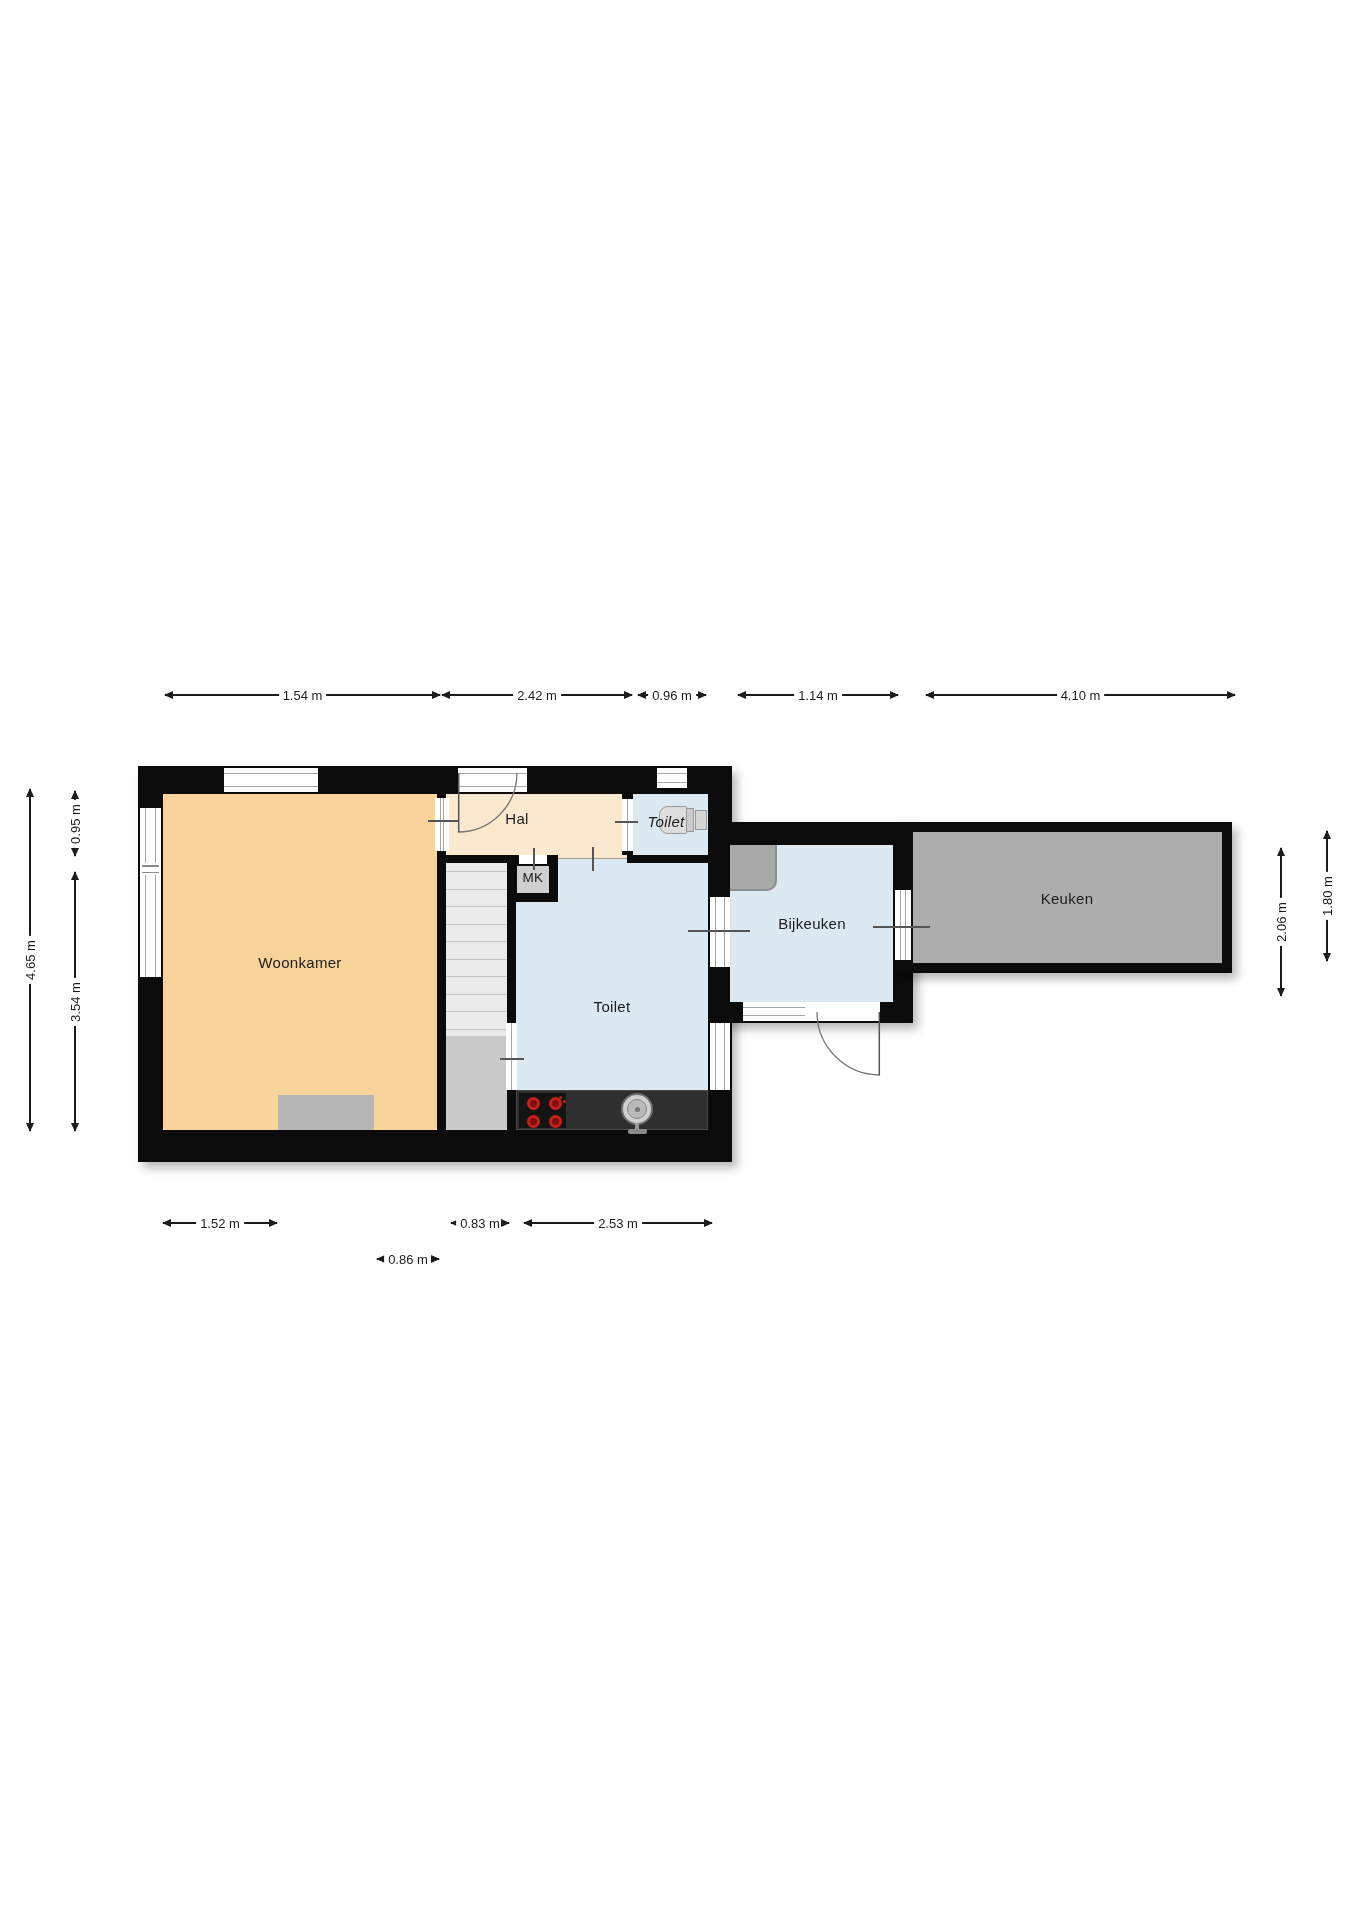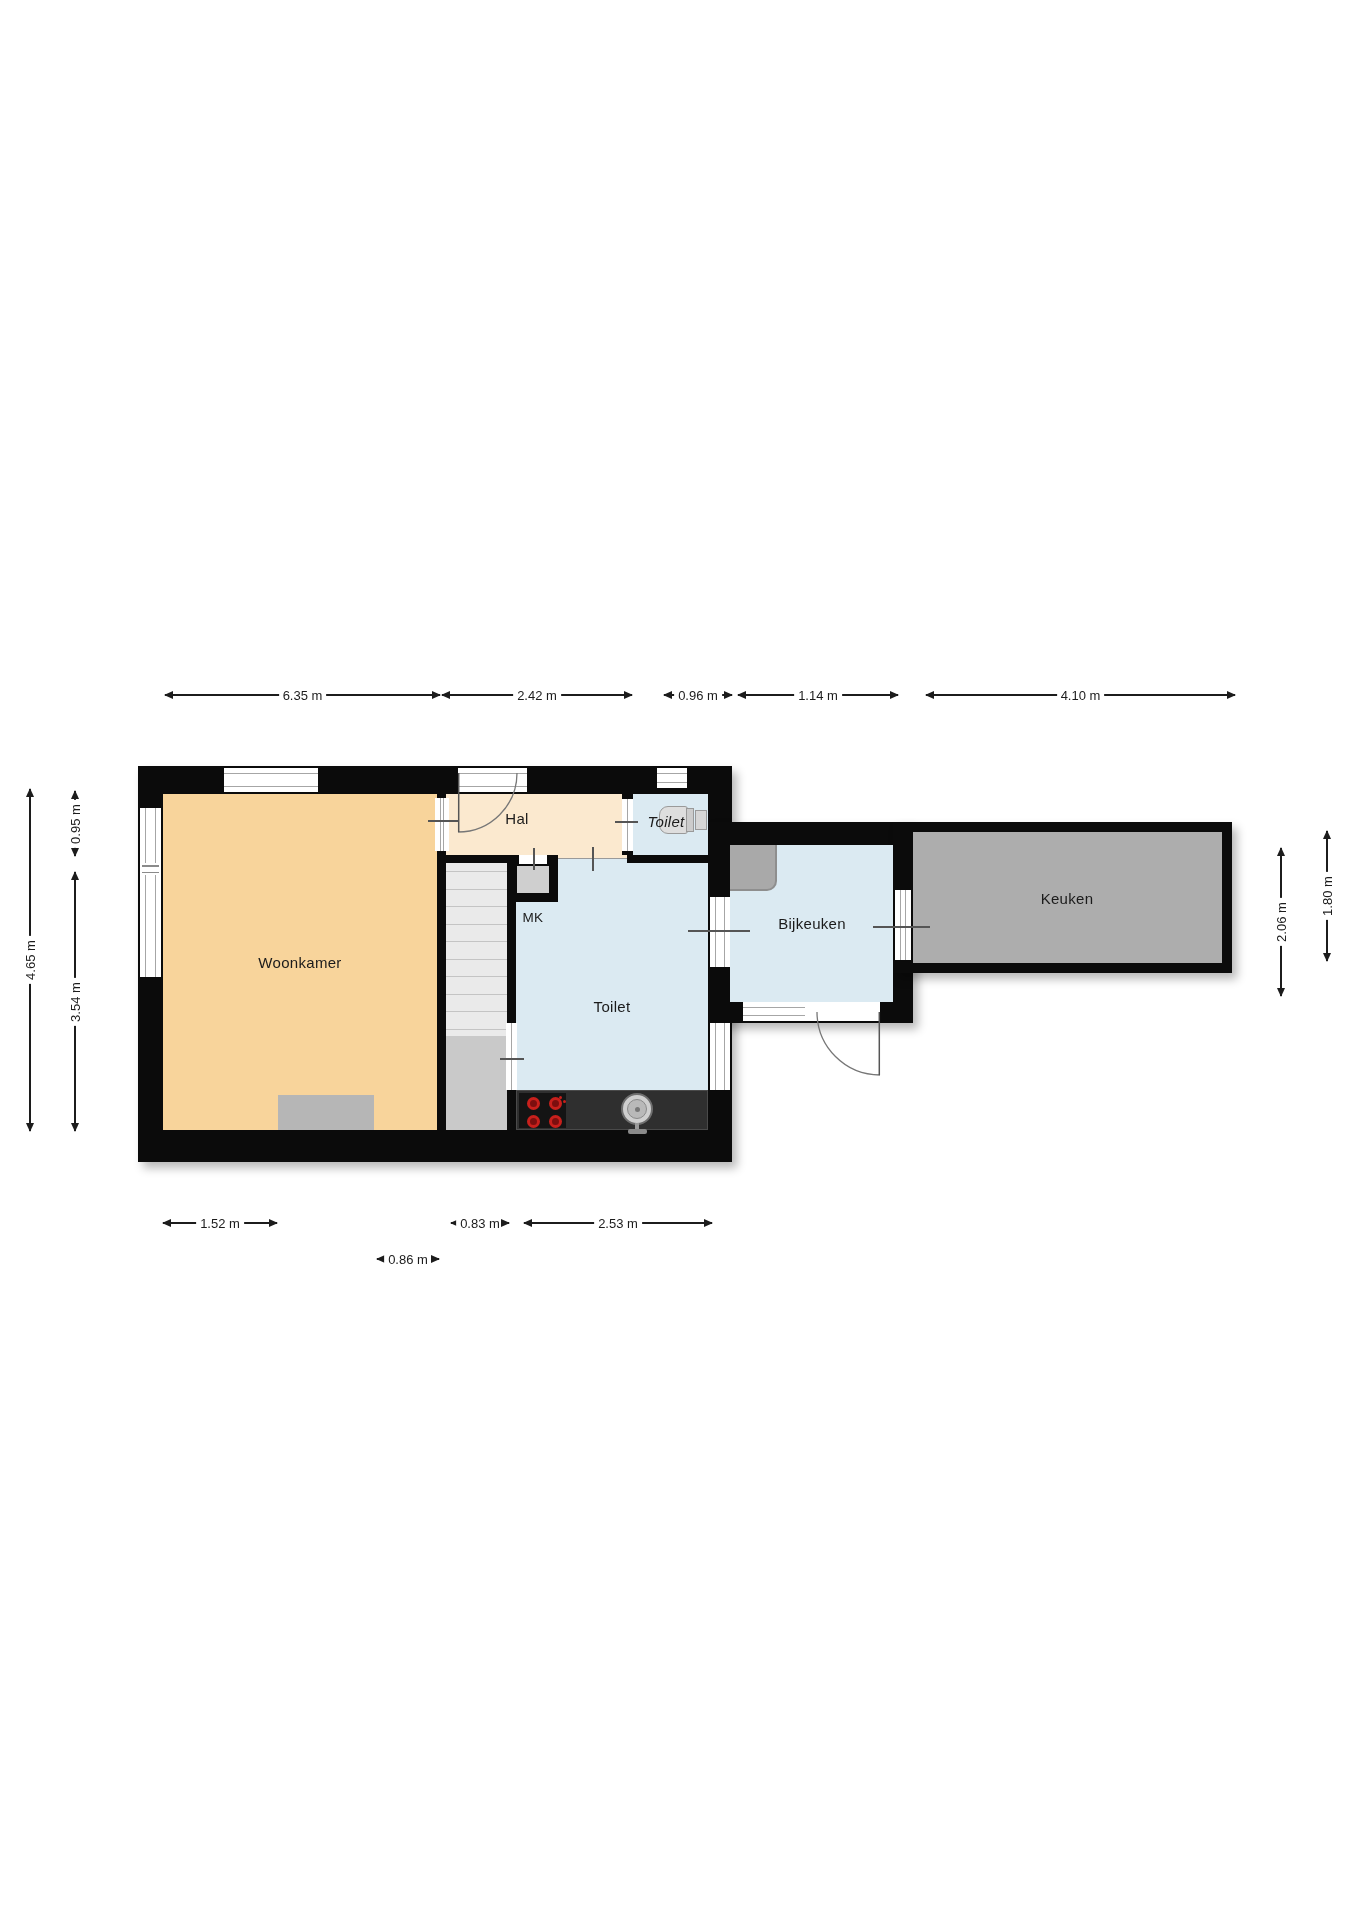--- a/index.html
+++ b/index.html
@@ -131,35 +131,35 @@
   <svg id="arcs" class="arc-layer" width="1358" height="1920" style="z-index: 40;">
     <path d="M 458 832 A 59 59 0 0 0 517 773" fill="none" stroke="#777" stroke-width="1.3"></path>
     <line x1="458.7" y1="773" x2="458.7" y2="832" stroke="#555" stroke-width="1.5"></line>
     <path d="M 880 1075 A 63 63 0 0 1 817 1012" fill="none" stroke="#777" stroke-width="1.3"></path>
     <line x1="879.3" y1="1012" x2="879.3" y2="1075" stroke="#555" stroke-width="1.5"></line>
   </svg>
 
   <div class="room-label" style="left: 300px; top: 962px; z-index: 50; text-align: right;">Woonkamer</div>
   <div class="room-label" style="left: 517px; top: 818px; z-index: 50;">Hal</div>
   <div class="room-label" style="left: 666px; top: 821px; z-index: 50; font-style: italic;">Toilet</div>
-  <div class="room-label small" style="left: 533px; top: 877px; z-index: 50; margin-top: 40px;">MK</div>
+  <div class="room-label small" style="left: 533px; top: 877px; z-index: 50;">MK</div>
   <div class="room-label" style="left: 612px; top: 1006px; z-index: 50;">Toilet</div>
   <div class="room-label" style="left: 812px; top: 923px; z-index: 50;">Bijkeuken</div>
   <div class="room-label" style="left: 1067px; top: 898px; z-index: 50;">Keuken</div>
 
   <div id="dims" style="z-index: 60;">
       <div class="dim-h" style="left: 164px; top: 688px; width: 277px;">
         <div class="dline"></div>
-        <span class="dim-label">6.35 m</span>
+        <span class="dim-label">1.54 m</span>
       </div>
       <div class="dim-h" style="left: 441px; top: 688px; width: 192px;">
         <div class="dline"></div>
         <span class="dim-label">2.42 m</span>
       </div>
-      <div class="dim-h" style="left: 663px; top: 688px; width: 70px;">
+      <div class="dim-h" style="left: 637px; top: 688px; width: 70px;">
         <div class="dline"></div>
         <span class="dim-label">0.96 m</span>
       </div>
       <div class="dim-h" style="left: 737px; top: 688px; width: 162px;">
         <div class="dline"></div>
         <span class="dim-label">1.14 m</span>
       </div>
       <div class="dim-h" style="left: 925px; top: 688px; width: 311px;">
         <div class="dline"></div>
         <span class="dim-label">4.10 m</span>

